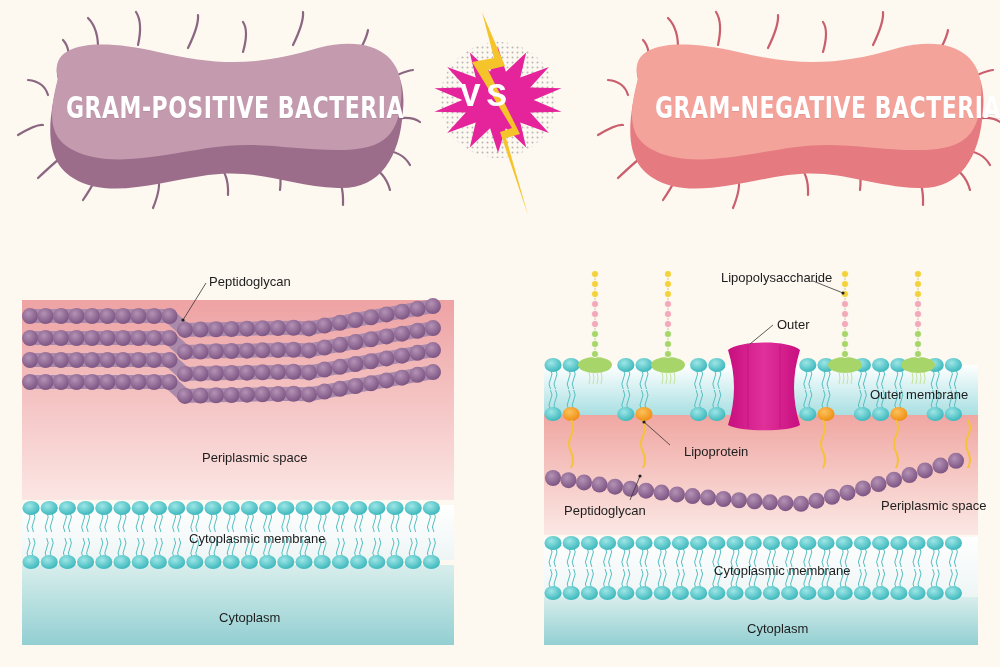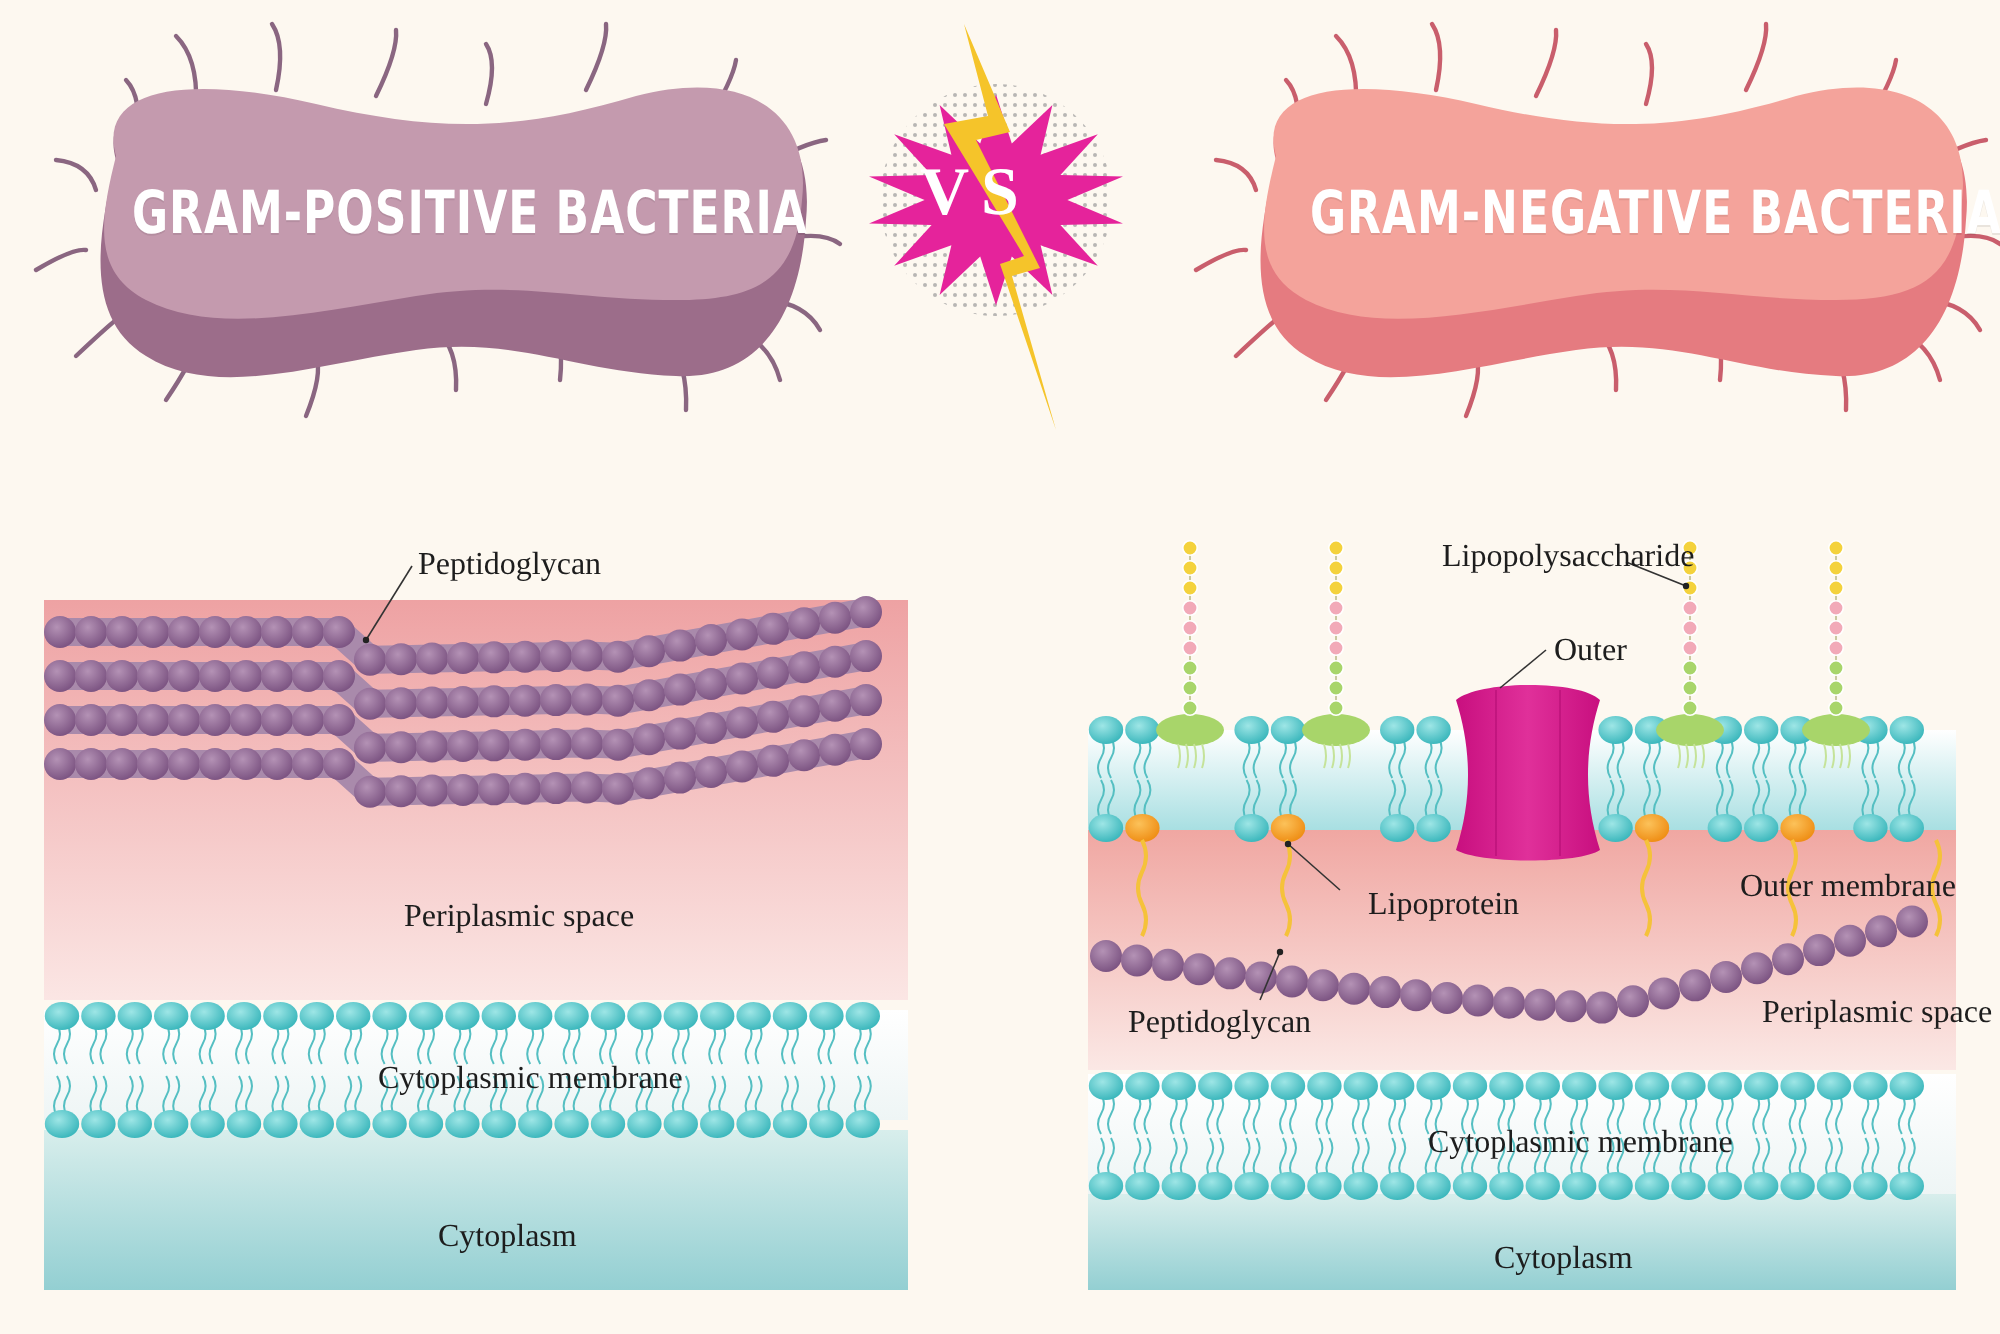--- a/index.html
+++ b/index.html
@@ -4,32 +4,32 @@
 <style>
   html, body { margin: 0; padding: 0; }
   body {
     width: 1000px; height: 667px; overflow: hidden;
     background: #fdf8f0;
     font-family: "Liberation Sans", sans-serif;
     position: relative;
   }
   svg { position: absolute; left: 0; top: 0; }
   .label {
-    position: absolute; font-size: 16px; color: #1d1d1d;
-    font-family: Liberation Serif, serif; white-space: nowrap;
+    position: absolute; font-size: 13px; color: #1d1d1d;
+    font-family: Liberation Sans, sans-serif; white-space: nowrap;
   }
   .title-text {
     position: absolute; color: #ffffff; font-weight: bold;
     font-family: "DejaVu Sans", sans-serif; letter-spacing: 0.5px;
     white-space: nowrap; text-shadow: 0 1px 0 rgba(0,0,0,0.08);
     transform: scaleY(1.35);
   }
   .vs-text {
     position: absolute; color: #fff; font-weight: bold;
-    font-family: Liberation Serif, serif; font-size: 34px;
+    font-family: Liberation Mono, monospace; font-size: 34px;
   }
 </style>
 </head>
 <body>
 
 <svg id="art" width="1000" height="667" viewBox="0 0 1000 667">
   <defs>
     <radialGradient id="ballPurple" cx="40%" cy="35%" r="65%">
       <stop offset="0%" stop-color="#b492b5"></stop>
       <stop offset="100%" stop-color="#7d5583"></stop>
@@ -721,18 +721,18 @@
 <div class="title-text" style="left:655px; top:95px; font-size:22px;">GRAM-NEGATIVE BACTERIA</div>
 <div class="vs-text" style="left:460px; top:78px; letter-spacing:6px;">VS</div>
 
 <div class="label" style="left:209px; top:274px;">Peptidoglycan</div>
 <div class="label" style="left:202px; top:450px;">Periplasmic space</div>
 <div class="label" style="left:189px; top:531px;">Cytoplasmic membrane</div>
 <div class="label" style="left:219px; top:610px;">Cytoplasm</div>
 
 <div class="label" style="left:721px; top:270px;">Lipopolysaccharide</div>
 <div class="label" style="left:777px; top:317px;">Outer</div>
-<div class="label" style="left:870px; top:387px;margin-top:48px;">Outer membrane</div>
+<div class="label" style="left:870px; top:387px;">Outer membrane</div>
 <div class="label" style="left:684px; top:444px;">Lipoprotein</div>
 <div class="label" style="left:564px; top:503px;">Peptidoglycan</div>
 <div class="label" style="left:881px; top:498px;">Periplasmic space</div>
 <div class="label" style="left:714px; top:563px;">Cytoplasmic membrane</div>
 <div class="label" style="left:747px; top:621px;">Cytoplasm</div>
 
 </body></html>

